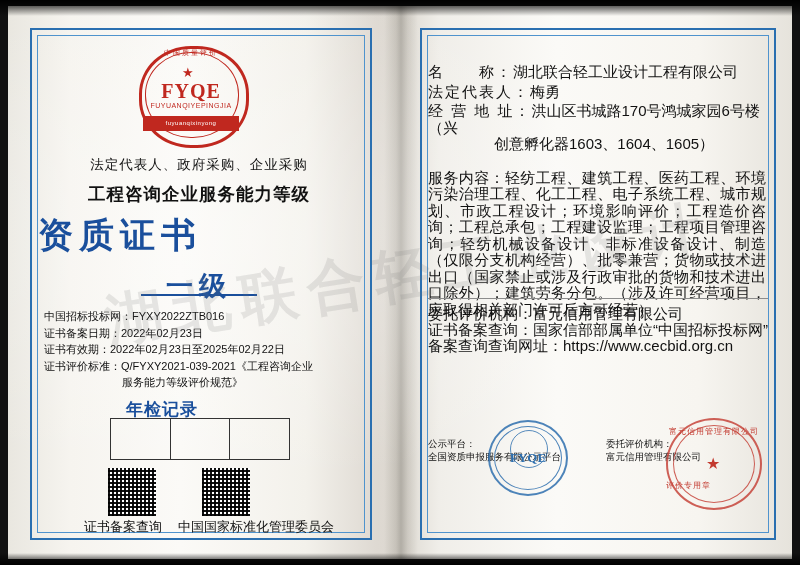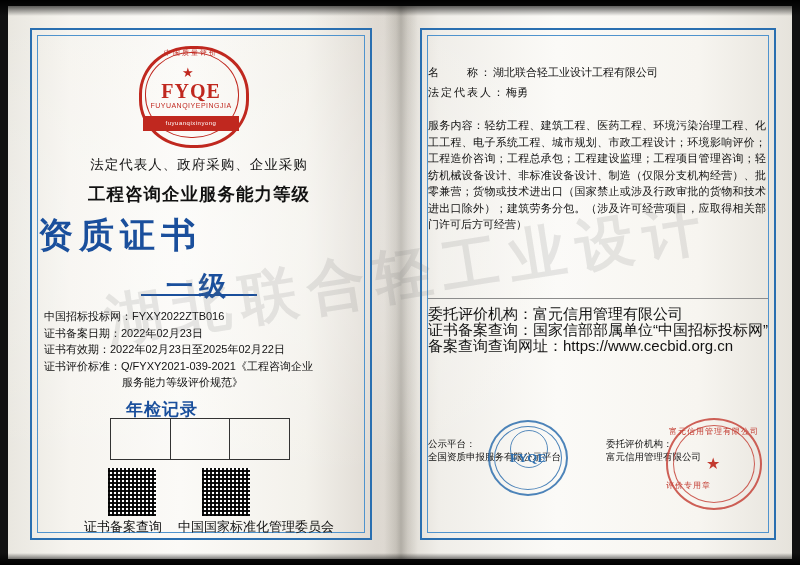--- a/index.html
+++ b/index.html
@@ -52,21 +52,21 @@
      repeating-linear-gradient(90deg,#111 0 2px,#fff 2px 4px),
      repeating-linear-gradient(0deg,#111 0 2px,transparent 2px 4px);
      background-blend-mode:multiply;}
   .qr.a{left:0;}
   .qr.b{left:94px;}
   .qrcap{position:absolute;top:50px;font-size:13px;color:#111;white-space:nowrap;}
   .qrcap.a{left:-24px;}
   .qrcap.b{left:70px;}
 
   
-  .right{position:absolute;left:420px;top:58px;width:338px;font-size:11px;color:#111;line-height:16.5px;}
+  .right{position:absolute;left:420px;top:58px;width:338px;font-size:15px;color:#111;line-height:16.5px;}
   .rrow{margin-bottom:3px;}
   .rlabel{display:inline-block;white-space:nowrap;letter-spacing:2px;}
   .hang{display:block;padding-left:66px;text-indent:0;}
   .scope{margin-top:17px;text-align:justify;line-height:16.5px;}
   .scope .first{text-indent:0;}
   .divider{position:absolute;left:420px;top:292px;width:340px;height:1px;background:#8c8c8c;}
   .right2{position:absolute;left:420px;top:300px;width:342px;font-size:15px;color:#111;line-height:16px;}
 
   .bottomrow{position:absolute;left:420px;top:418px;width:342px;height:70px;font-size:9.5px;color:#111;}
   .bl{position:absolute;left:0;top:14px;width:160px;}
@@ -137,20 +137,23 @@
         <div class="qr a"></div>
         <div class="qr b"></div>
         <div class="qrcap a">证书备案查询</div>
         <div class="qrcap b">中国国家标准化管理委员会</div>
       </div>
     </div>
 
     <div class="right">
       <div class="rrow"><span class="rlabel">名　　称：</span><span>湖北联合轻工业设计工程有限公司</span></div>
       <div class="rrow"><span class="rlabel">法定代表人：</span><span>梅勇</span></div>
+      <div class="rrow"><span class="rlabel">经 营 地 址：</span><span>洪山区书城路170号鸿城家园6号楼（兴</span>
+        <span class="hang">创意孵化器1603、1604、1605）</span>
+      </div>
       <div class="scope">
         <span class="first">服务内容：</span><span>轻纺工程、建筑工程、医药工程、环境污染治理工程、化工工程、电子系统工程、城市规划、市政工程设计；环境影响评价；工程造价咨询；工程总承包；工程建设监理；工程项目管理咨询；轻纺机械设备设计、非标准设备设计、制造（仅限分支机构经营）、批零兼营；货物或技术进出口（国家禁止或涉及行政审批的货物和技术进出口除外）；建筑劳务分包。（涉及许可经营项目，应取得相关部门许可后方可经营）</span>
       </div>
     </div>
 
     <div class="divider"></div>
 
     <div class="right2">
       <div><span>委托评价机构：</span><span>富元信用管理有限公司</span></div>
       <div><span>证书备案查询：</span><span>国家信部部属单位“中国招标投标网”</span></div>

